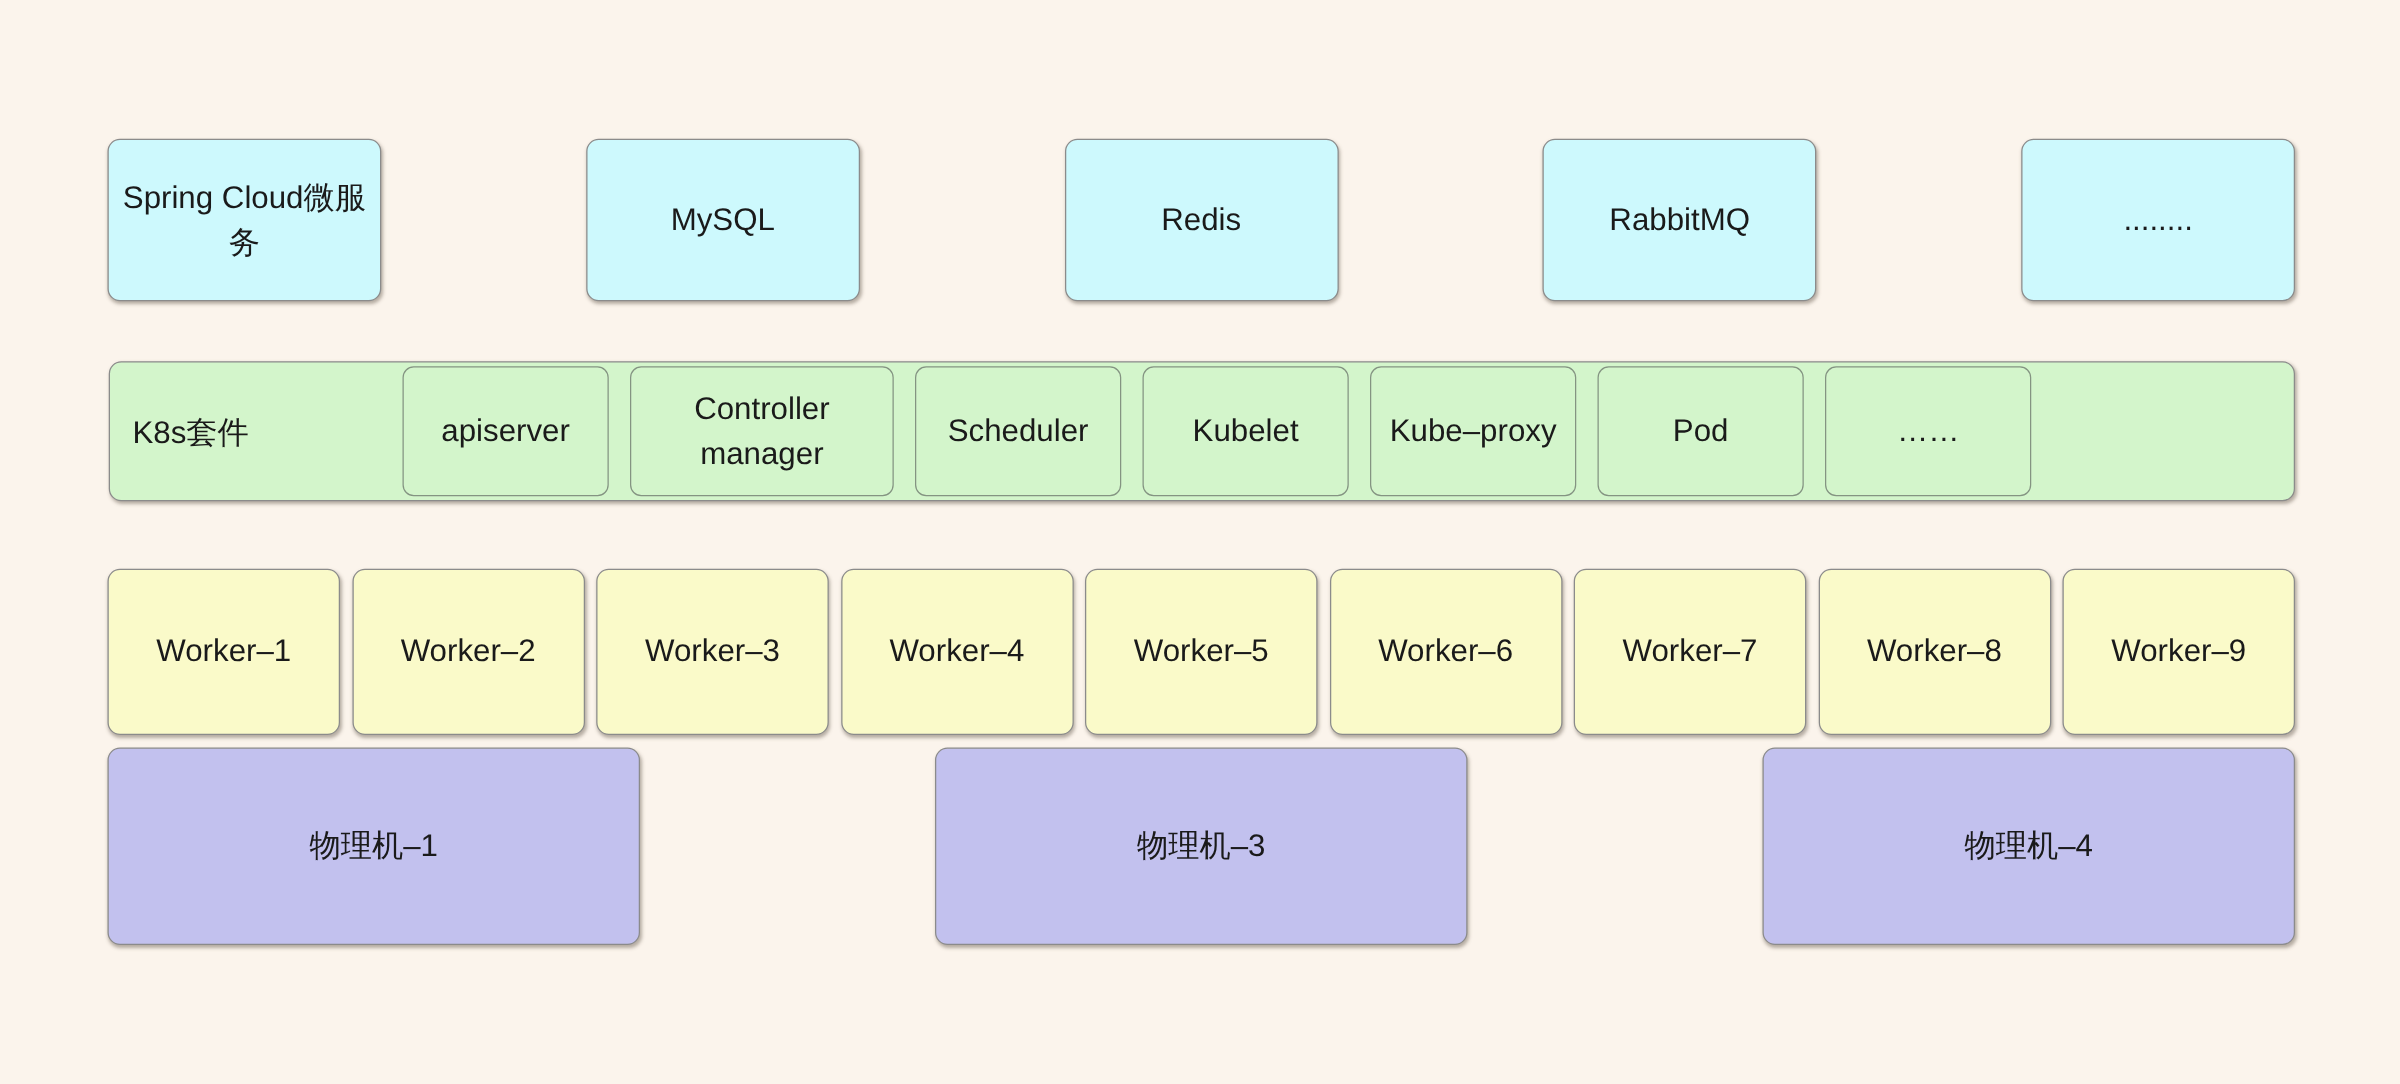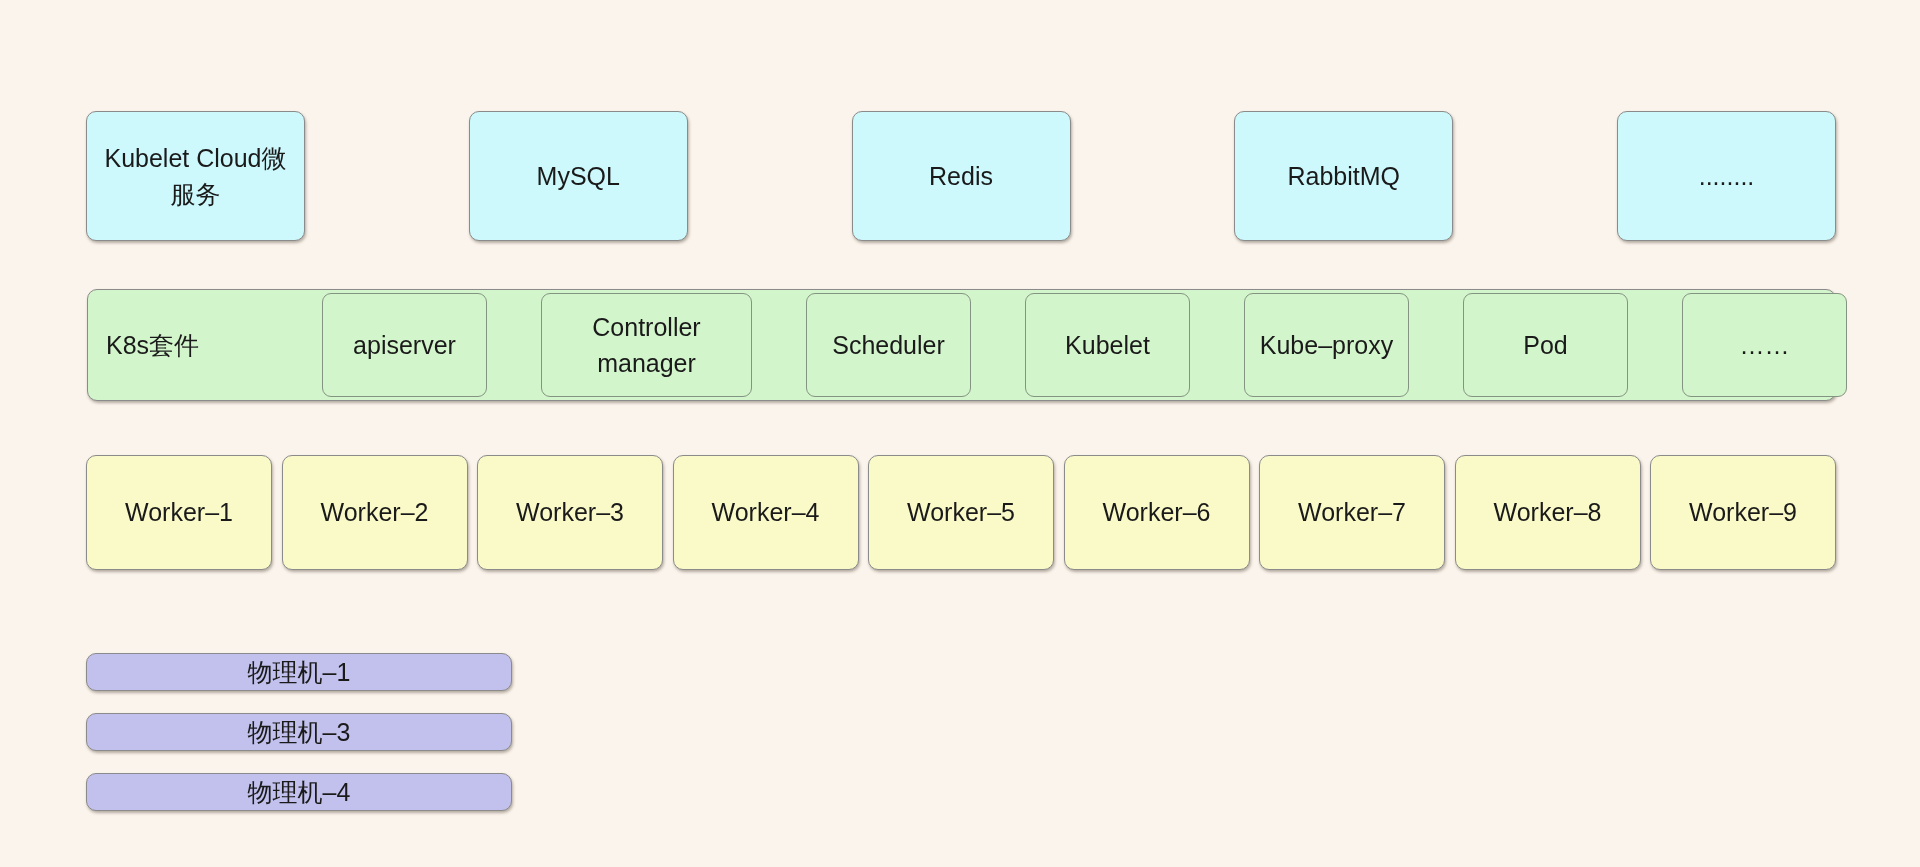--- a/index.html
+++ b/index.html
@@ -63,53 +63,53 @@
     align-items: center;
   }
   .k8s-label {
     font-size: 25px;
     margin-left: 18px;
     width: 216px;
     flex: 0 0 auto;
   }
   .k8s-items {
     display: flex;
-    gap: 54px;
+    gap: 17px;
     align-items: center;
   }
   .k8s-items .box {
     width: 165px;
     height: 104px;
     background: #d3f5cb;
     border-radius: 9px;
     box-shadow: none;
     border-color: #849482;
   }
   .k8s-items .box.wide { width: 211px; }
   
-  .row-workers { top: 455px; height: 115px; }
+  .row-workers { top: 455px; height: 133px; }
   .row-workers .box {
     width: 186px;
     background: #fafac9;
   }
   
-  .row-machines { top: 653px; height: 158px; flex-direction: column; }
+  .row-machines { top: 598px; height: 158px; }
   .row-machines .box {
     width: 426px;
     background: #c2c1ee;
   }
 </style>
 </head>
 <body>
 
 <div class="canvas">
 
   <div class="row row-services">
     <div class="box">
-        <span>Kubelet Cloud微服务</span>
+        <span>Spring Cloud微服务</span>
       </div>
     <div class="box">
         <span>MySQL</span>
       </div>
     <div class="box">
         <span>Redis</span>
       </div>
     <div class="box">
         <span>RabbitMQ</span>
       </div>

